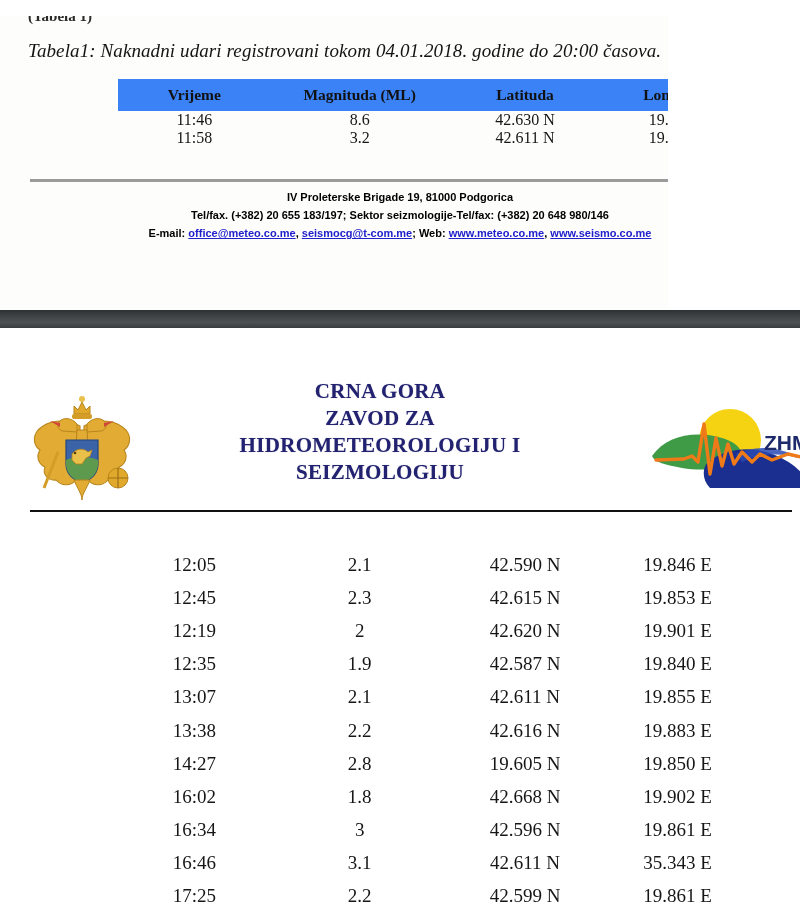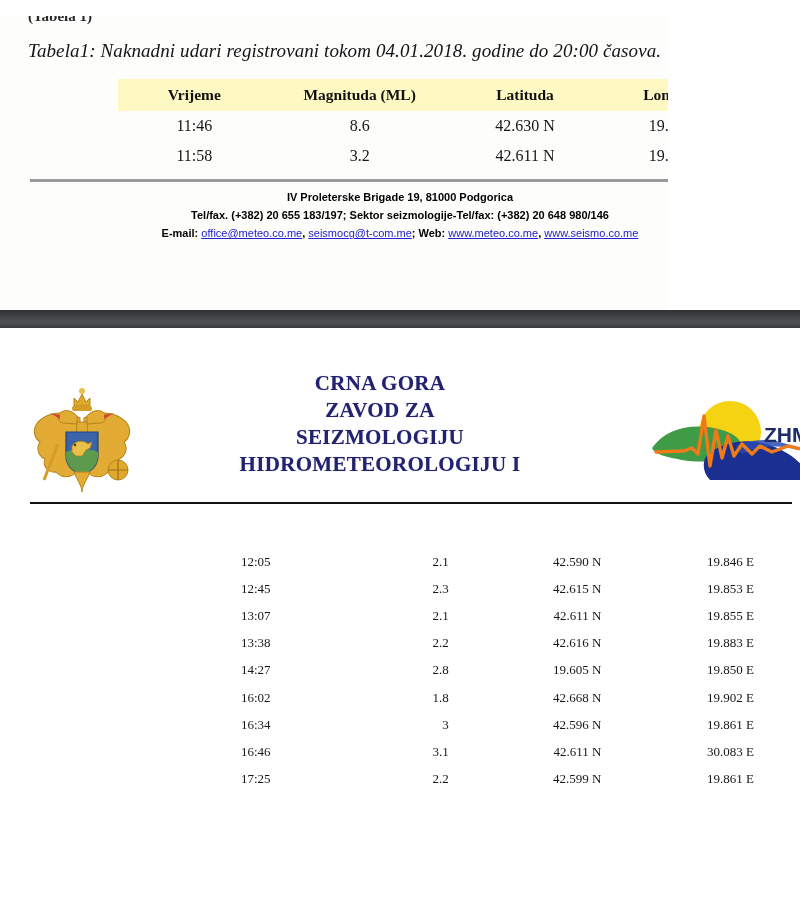--- a/index.html
+++ b/index.html
@@ -52,34 +52,34 @@
   
   #quake-table-1 {
     position: absolute;
     left: 118px;
     top: 63px;
     width: 636px;
     border-collapse: collapse;
     font-family: "Liberation Serif", serif;
   }
   #quake-table-1 thead tr {
-    background: #fef9c3;
+    background: #3b82f6;
   }
   #quake-table-1 th {
     font-size: 15.5px;
     font-weight: bold;
     color: #111;
     padding: 7px 0 7px 0;
     text-align: center;
     border: none;
   }
   #quake-table-1 td {
     font-size: 16px;
     color: #161616;
-    padding: 6px 0;
+    padding: 0 0;
     text-align: center;
     border: none;
   }
   .col-time   { width: 24%; }
   .col-mag    { width: 28%; }
   .col-lat    { width: 24%; }
   .col-lon    { width: 24%; }
 
   
   .footer-rule {
@@ -105,21 +105,21 @@
   #page-footer .f-line {
     white-space: nowrap;
   }
   #page-footer .f-line.clip {
     text-align: center;
     overflow: hidden;
   }
   .link {
     color: #2020cc;
     text-decoration: underline;
-    font-weight: normal;
+    font-weight: bold;
   }
 
   
   #page-separator {
     position: absolute;
     left: 0; top: 310px;
     width: 800px; height: 18px;
     background: linear-gradient(to bottom,
         #2e3133 0%, #44484b 45%, #4c5053 70%, #383c3f 100%);
   }
@@ -129,21 +129,21 @@
     position: absolute;
     left: 0; top: 328px;
     width: 800px; height: 577px;
     background: #ffffff;
     overflow: hidden;
   }
 
   
   #letterhead {
     position: absolute;
-    left: 0; top: 0;
+    left: 0; top: 8px;
     width: 800px; height: 178px;
   }
 
   #coat-of-arms {
     position: absolute;
     left: 22px;
     top: 48px;
     width: 120px;
     height: 130px;
   }
@@ -184,24 +184,24 @@
   
   #quake-table-2 {
     position: absolute;
     left: 118px;
     top: 220px;
     width: 636px;
     border-collapse: collapse;
     font-family: "Liberation Serif", serif;
   }
   #quake-table-2 td {
-    font-size: 13px;
+    font-size: 19px;
     color: #161616;
     padding: 5.6px 0;
-    text-align: right;
+    text-align: center;
     border: none;
   }
 </style>
 </head>
 <body>
 
 <div id="page-one">
 
   <div class="clipped-ref">(Tabela 1)</div>
 
@@ -295,22 +295,22 @@
         <line x1="36" y1="68" x2="22" y2="104" stroke="#d39d27" stroke-width="3"></line>
 
         <circle cx="96" cy="94" r="10" fill="#e0a92c" stroke="#b8841c" stroke-width="1"></circle>
         <path d="M96 84 L96 104 M86 94 L106 94" stroke="#9c6f14" stroke-width="1.2"></path>
       </svg>
     </div>
 
     <div id="org-title">
       <div class="t-line">CRNA GORA</div>
       <div class="t-line">ZAVOD ZA</div>
+      <div class="t-line">HIDROMETEOROLOGIJU I</div>
       <div class="t-line">SEIZMOLOGIJU</div>
-      <div class="t-line">HIDROMETEOROLOGIJU I</div>
     </div>
 
     <div id="zhms-logo">
       <svg viewBox="0 0 160 84" width="160" height="84" aria-hidden="true">
 
         <circle cx="82" cy="36" r="31" fill="#f5d312"></circle>
 
         <path d="M4 52 C18 32 46 26 74 34 C88 38 96 46 92 54
                  C86 64 58 68 34 64 C18 61 6 58 4 52 Z" fill="#3f9b46"></path>
 
@@ -343,20 +343,32 @@
         <td>42.590 N</td>
         <td>19.846 E</td>
       </tr>
       <tr>
         <td>12:45</td>
         <td>2.3</td>
         <td>42.615 N</td>
         <td>19.853 E</td>
       </tr>
       <tr>
+        <td>12:19</td>
+        <td>2</td>
+        <td>42.620 N</td>
+        <td>19.901 E</td>
+      </tr>
+      <tr>
+        <td>12:35</td>
+        <td>1.9</td>
+        <td>42.587 N</td>
+        <td>19.840 E</td>
+      </tr>
+      <tr>
         <td>13:07</td>
         <td>2.1</td>
         <td>42.611 N</td>
         <td>19.855 E</td>
       </tr>
       <tr>
         <td>13:38</td>
         <td>2.2</td>
         <td>42.616 N</td>
         <td>19.883 E</td>
@@ -376,21 +388,21 @@
       <tr>
         <td>16:34</td>
         <td>3</td>
         <td>42.596 N</td>
         <td>19.861 E</td>
       </tr>
       <tr>
         <td>16:46</td>
         <td>3.1</td>
         <td>42.611 N</td>
-        <td>30.083 E</td>
+        <td>35.343 E</td>
       </tr>
       <tr>
         <td>17:25</td>
         <td>2.2</td>
         <td>42.599 N</td>
         <td>19.861 E</td>
       </tr>
     </tbody>
   </table>
 </div>

